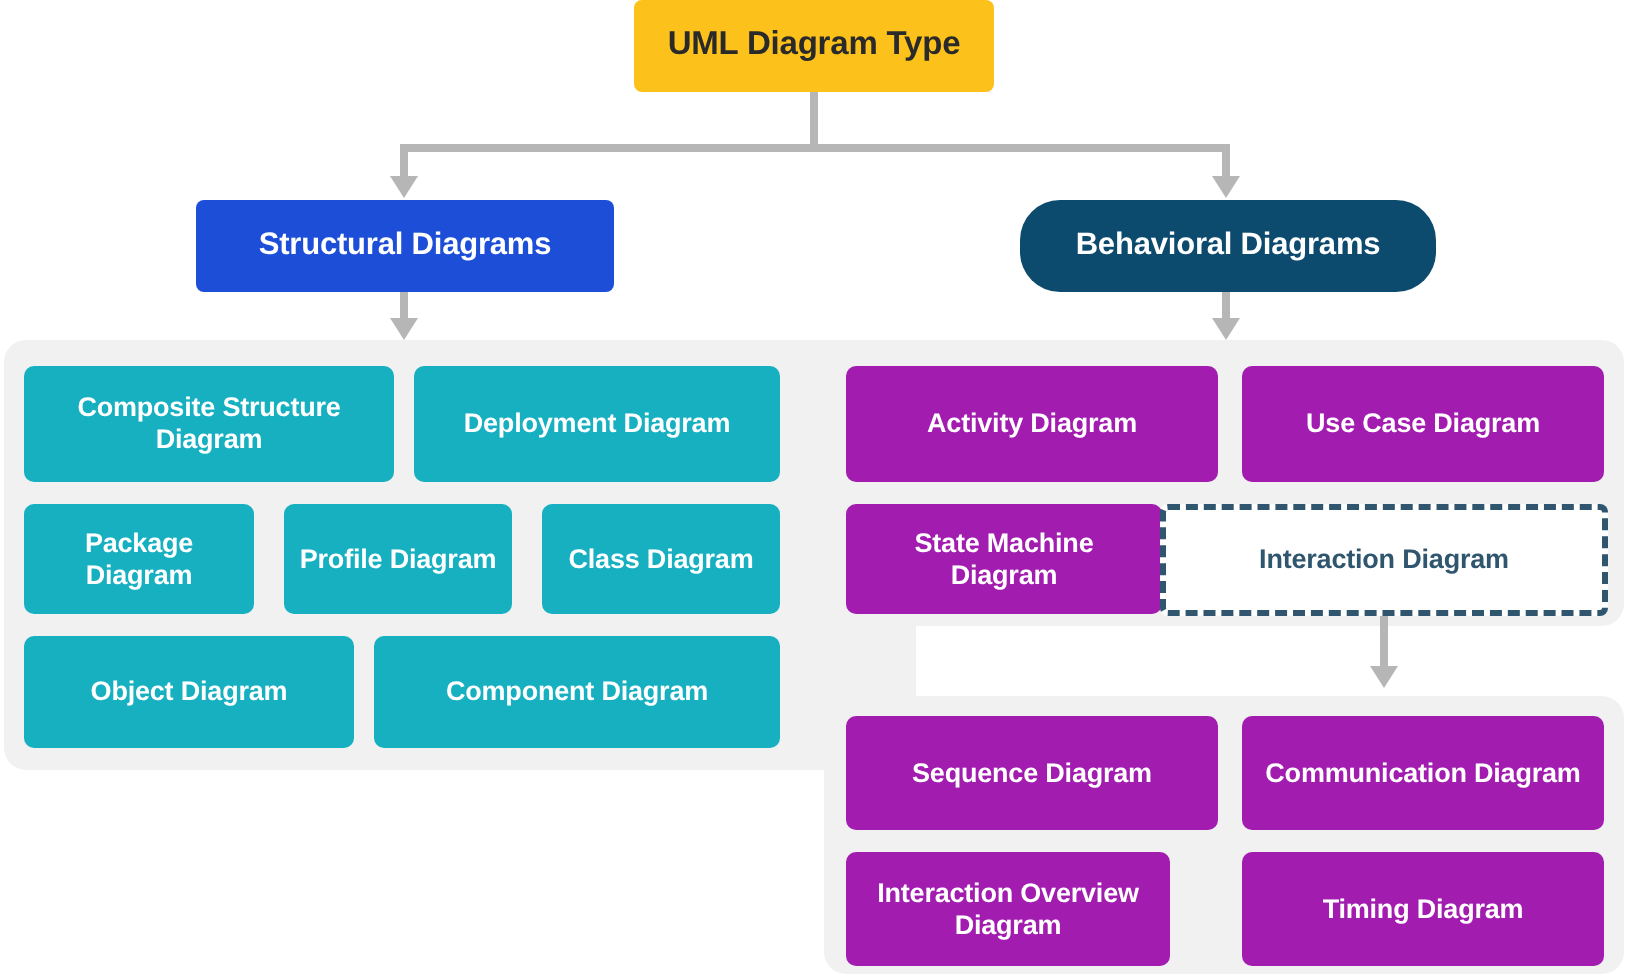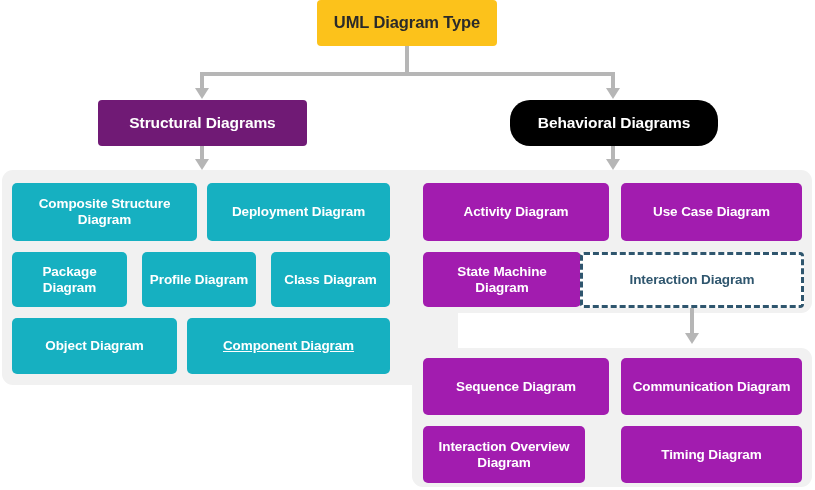--- a/index.html
+++ b/index.html
@@ -32,22 +32,22 @@
     background:#FCC21B;
     color:#2a2a2a;
     font-size:16.5px;
     border-radius:4px;
   }
   .branch-node{
     font-size:15.5px;
     color:#ffffff;
     border-radius:4px;
   }
-  .branch-struct{background:#701a75;}
-  .branch-behav{background:#000000;border-radius:20px;}
+  .branch-struct{background:#1d4ed8;}
+  .branch-behav{background:#0c4a6e;border-radius:20px;}
 
   .panel{
     position:absolute;
     background:#F1F1F1;
     border-radius:11px;
   }
 
   .leaf{
     font-size:13.5px;
     color:#ffffff;
@@ -122,21 +122,21 @@
     <div class="node leaf leaf-teal" style="left:140px;top:82px;width:114px;height:55px;">
       <span>Profile Diagram</span>
     </div>
     <div class="node leaf leaf-teal" style="left:269px;top:82px;width:119px;height:55px;">
       <span>Class Diagram</span>
     </div>
 
     <div class="node leaf leaf-teal" style="left:10px;top:148px;width:165px;height:56px;">
       <span>Object Diagram</span>
     </div>
-    <div class="node leaf leaf-teal" style="left:185px;top:148px;width:203px;height:56px;text-decoration:underline;">
+    <div class="node leaf leaf-teal" style="left:185px;top:148px;width:203px;height:56px;">
       <span>Component Diagram</span>
     </div>
   </div>
 
   <div class="panel" style="left:412px;top:170px;width:400px;height:143px;">
 
     <div class="node leaf leaf-navy" style="left:11px;top:13px;width:186px;height:58px;">
       <span>Activity Diagram</span>
     </div>
     <div class="node leaf leaf-navy" style="left:209px;top:13px;width:181px;height:58px;">

